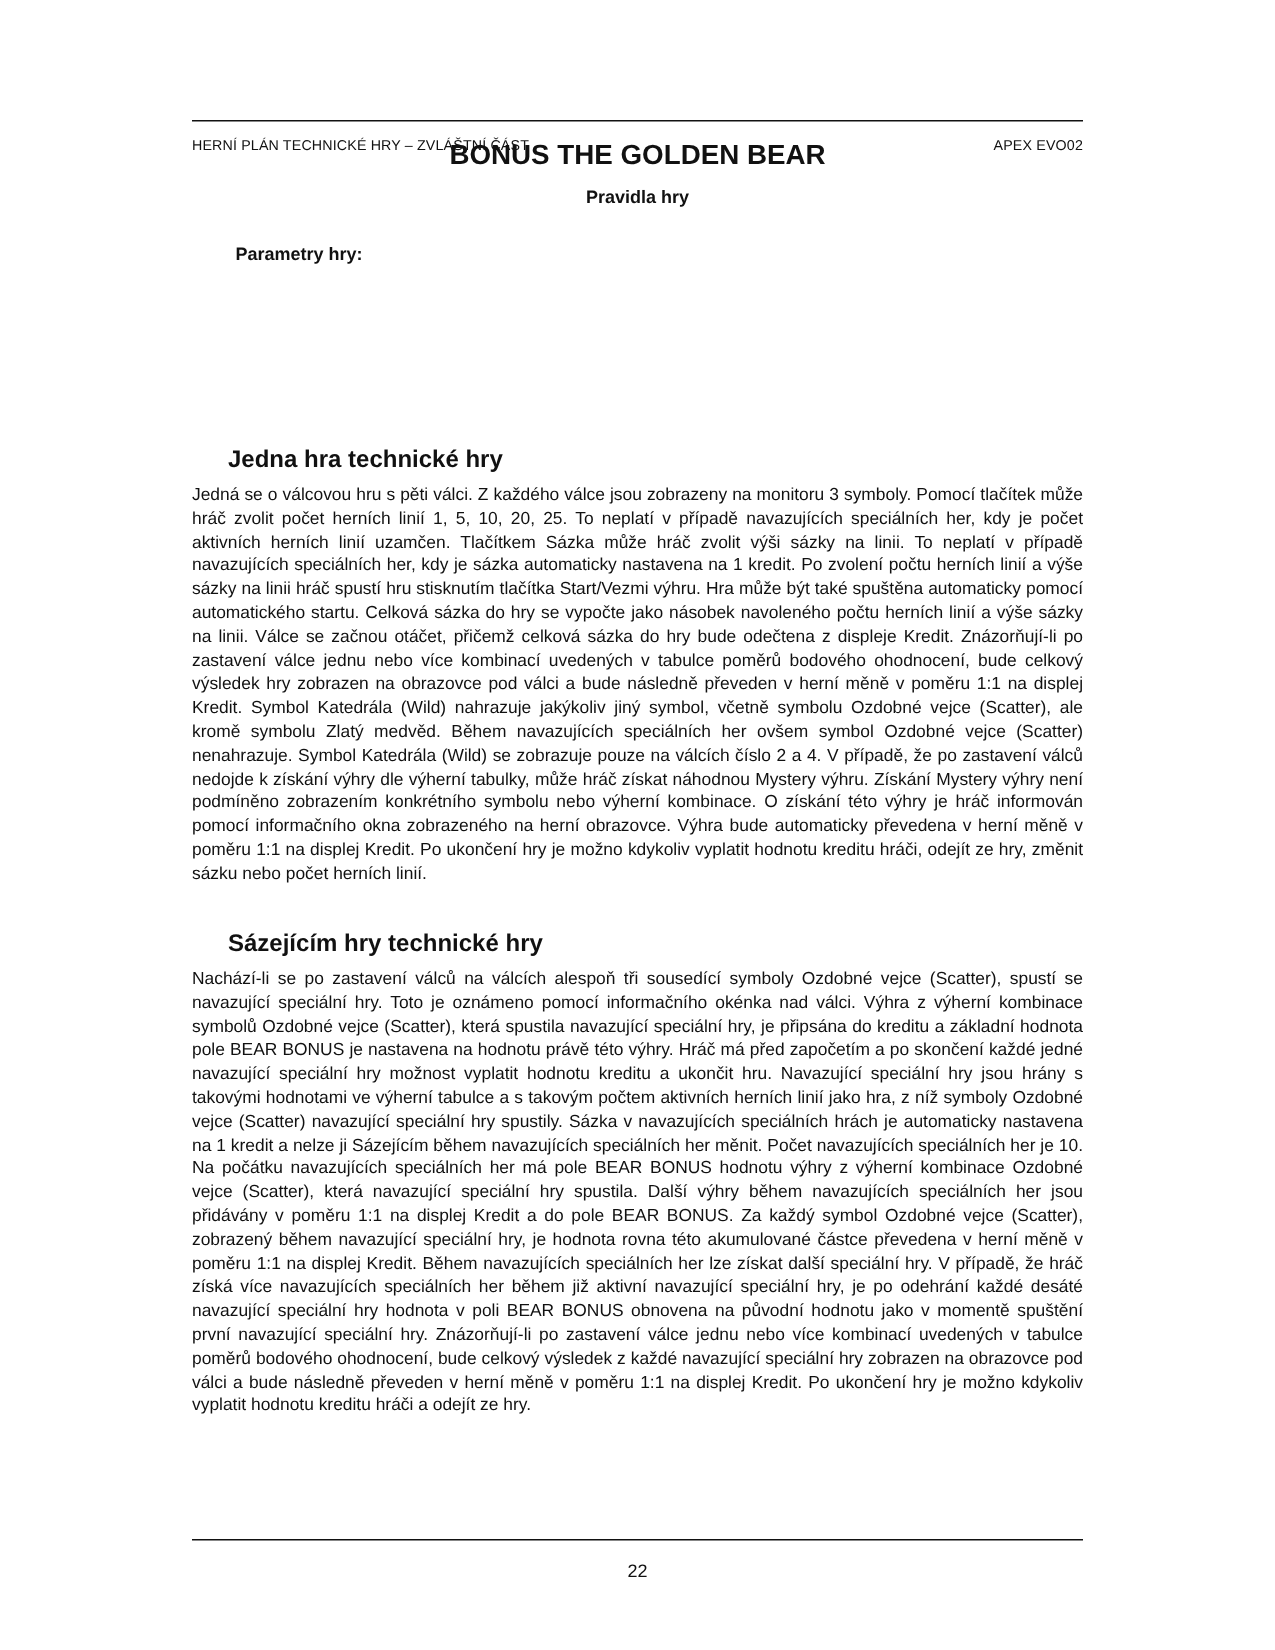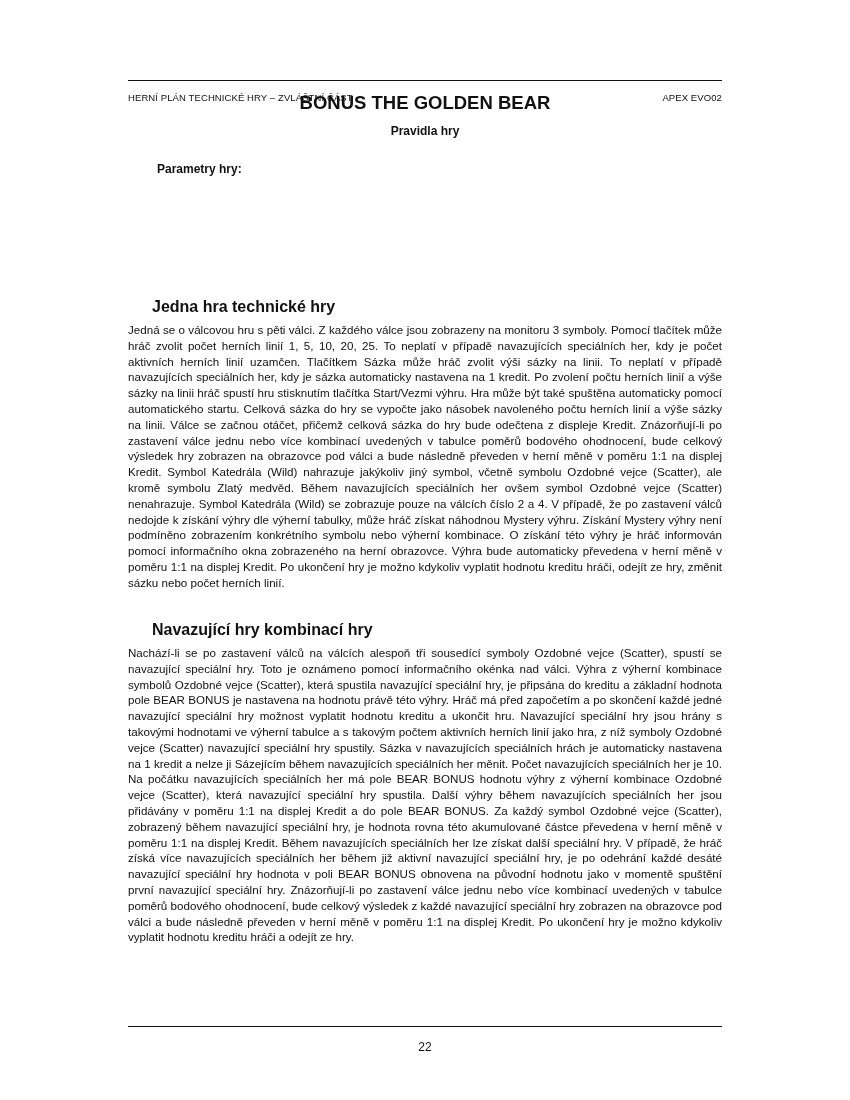--- a/index.html
+++ b/index.html
@@ -38,18 +38,18 @@
   <div class="params-label">Parametry hry:</div>
 
   <table class="params">
     <tbody>
   </tbody>
     </table>
 
   <div class="section-title" style="top:298px;">Jedna hra technické hry</div>
   <div class="para" style="top:322px;">Jedná se o válcovou hru s pěti válci. Z každého válce jsou zobrazeny na monitoru 3 symboly. Pomocí tlačítek může hráč zvolit počet herních linií 1, 5, 10, 20, 25. To neplatí v případě navazujících speciálních her, kdy je počet aktivních herních linií uzamčen. Tlačítkem Sázka může hráč zvolit výši sázky na linii. To neplatí v případě navazujících speciálních her, kdy je sázka automaticky nastavena na 1 kredit. Po zvolení počtu herních linií a výše sázky na linii hráč spustí hru stisknutím tlačítka Start/Vezmi výhru. Hra může být také spuštěna automaticky pomocí automatického startu. Celková sázka do hry se vypočte jako násobek navoleného počtu herních linií a výše sázky na linii. Válce se začnou otáčet, přičemž celková sázka do hry bude odečtena z displeje Kredit. Znázorňují-li po zastavení válce jednu nebo více kombinací uvedených v tabulce poměrů bodového ohodnocení, bude celkový výsledek hry zobrazen na obrazovce pod válci a bude následně převeden v herní měně v poměru 1:1 na displej Kredit. Symbol Katedrála (Wild) nahrazuje jakýkoliv jiný symbol, včetně symbolu Ozdobné vejce (Scatter), ale kromě symbolu Zlatý medvěd. Během navazujících speciálních her ovšem symbol Ozdobné vejce (Scatter) nenahrazuje. Symbol Katedrála (Wild) se zobrazuje pouze na válcích číslo 2 a 4. V případě, že po zastavení válců nedojde k získání výhry dle výherní tabulky, může hráč získat náhodnou Mystery výhru. Získání Mystery výhry není podmíněno zobrazením konkrétního symbolu nebo výherní kombinace. O získání této výhry je hráč informován pomocí informačního okna zobrazeného na herní obrazovce. Výhra bude automaticky převedena v herní měně v poměru 1:1 na displej Kredit. Po ukončení hry je možno kdykoliv vyplatit hodnotu kreditu hráči, odejít ze hry, změnit sázku nebo počet herních linií.</div>
 
-  <div class="section-title" style="top:621px;">Navazující hry kombinací hry</div>
+  <div class="section-title" style="top:621px;">Sázejícím hry technické hry</div>
   <div class="para" style="top:645px;">Nachází-li se po zastavení válců na válcích alespoň tři sousedící symboly Ozdobné vejce (Scatter), spustí se navazující speciální hry. Toto je oznámeno pomocí informačního okénka nad válci. Výhra z výherní kombinace symbolů Ozdobné vejce (Scatter), která spustila navazující speciální hry, je připsána do kreditu a základní hodnota pole BEAR BONUS je nastavena na hodnotu právě této výhry. Hráč má před započetím a po skončení každé jedné navazující speciální hry možnost vyplatit hodnotu kreditu a ukončit hru. Navazující speciální hry jsou hrány s takovými hodnotami ve výherní tabulce a s takovým počtem aktivních herních linií jako hra, z níž symboly Ozdobné vejce (Scatter) navazující speciální hry spustily. Sázka v navazujících speciálních hrách je automaticky nastavena na 1 kredit a nelze ji Sázejícím během navazujících speciálních her měnit. Počet navazujících speciálních her je 10. Na počátku navazujících speciálních her má pole BEAR BONUS hodnotu výhry z výherní kombinace Ozdobné vejce (Scatter), která navazující speciální hry spustila. Další výhry během navazujících speciálních her jsou přidávány v poměru 1:1 na displej Kredit a do pole BEAR BONUS. Za každý symbol Ozdobné vejce (Scatter), zobrazený během navazující speciální hry, je hodnota rovna této akumulované částce převedena v herní měně v poměru 1:1 na displej Kredit. Během navazujících speciálních her lze získat další speciální hry. V případě, že hráč získá více navazujících speciálních her během již aktivní navazující speciální hry, je po odehrání každé desáté navazující speciální hry hodnota v poli BEAR BONUS obnovena na původní hodnotu jako v momentě spuštění první navazující speciální hry. Znázorňují-li po zastavení válce jednu nebo více kombinací uvedených v tabulce poměrů bodového ohodnocení, bude celkový výsledek z každé navazující speciální hry zobrazen na obrazovce pod válci a bude následně převeden v herní měně v poměru 1:1 na displej Kredit. Po ukončení hry je možno kdykoliv vyplatit hodnotu kreditu hráči a odejít ze hry.</div>
 
   <div class="footer-rule"></div>
   <div class="page-num">22</div>
 </div>
 
 </body></html>

